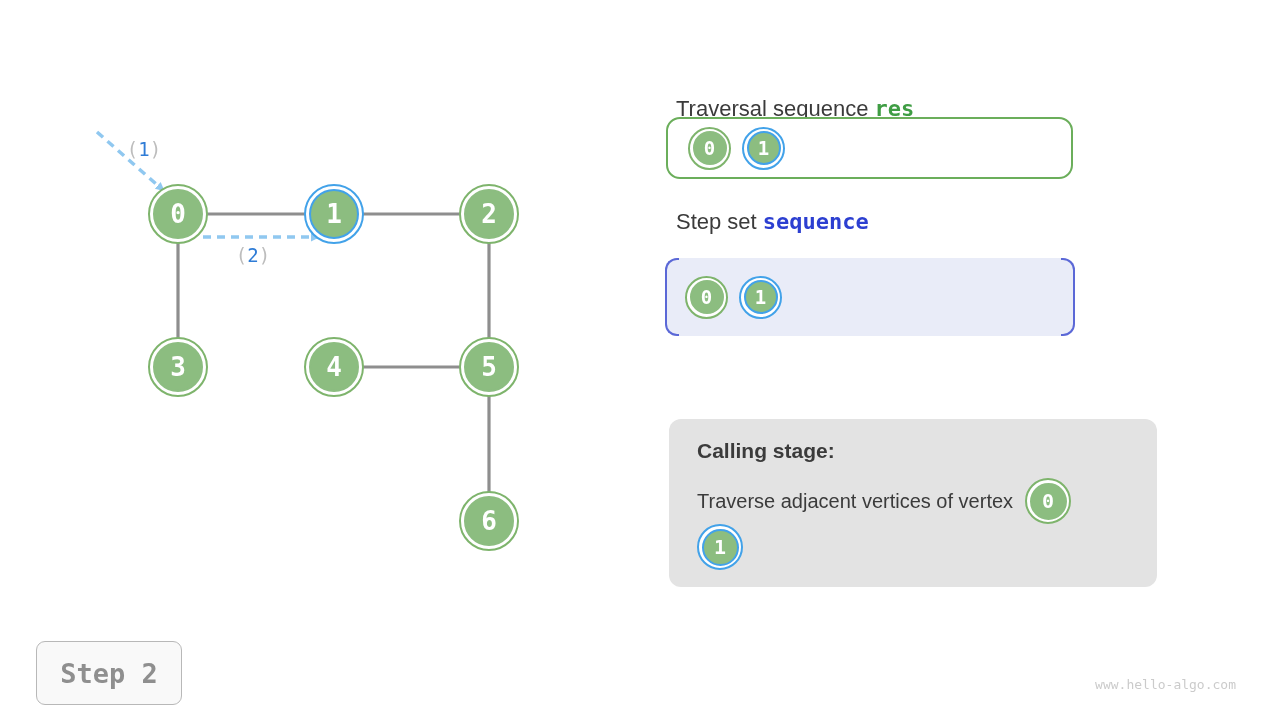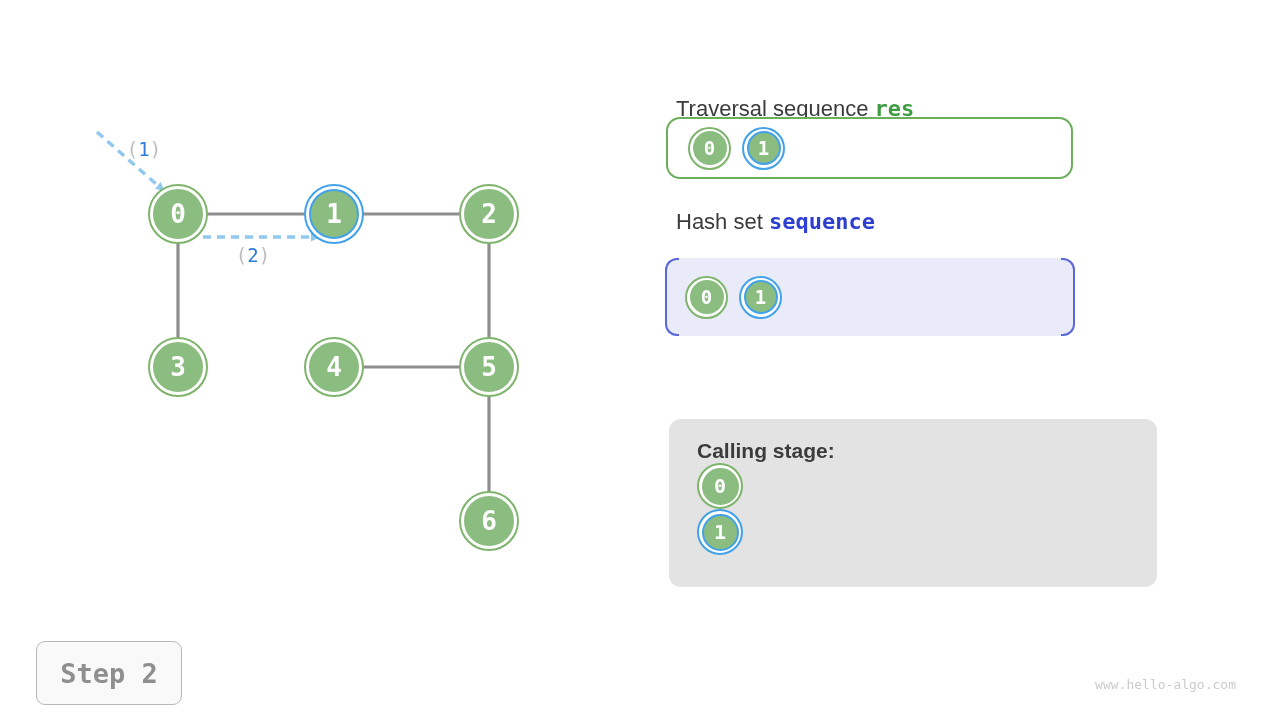--- a/index.html
+++ b/index.html
@@ -82,21 +82,21 @@
   .chips{
     position:absolute;left:0;top:0;right:0;bottom:0;
     display:flex;align-items:center;padding-left:20px;gap:11px;z-index:2;
   }
   .chips .gnode{position:static;}
   
   .stage-box{
     position:absolute;left:669px;top:419px;width:488px;height:168px;
     background:var(--stage-bg);border-radius:12px;padding:20px 0 0 28px;
   }
-  .stage-title{font-size:21px;font-weight:bold;color:var(--text-dark);}
+  .stage-title{font-size:21px;font-weight:bold;color:var(--text-dark);margin-bottom:15px;}
   .stage-line{
     display:flex;align-items:center;gap:12px;height:46px;
     font-size:20px;color:var(--text-dark);white-space:nowrap;
   }
   .stage-line .gnode{position:static;flex:none;}
   
   .step-badge{
     position:absolute;left:36px;top:641px;width:146px;height:64px;
     border:1.5px solid #b8b8b8;border-radius:9px;background:#f9f9f9;
     display:flex;align-items:center;justify-content:center;
@@ -162,38 +162,39 @@
         <div class="gnode sz-43">
           <div class="gnode-inner">0</div>
         </div>
         <div class="gnode sz-43 hl">
           <div class="gnode-inner">1</div>
         </div>
       </div>
   </div>
 
   <div class="panel-title" style="left:676px;top:209px;">
-    <span>Hash set </span><span class="code blue">sequence</span>
+    <span>Step set </span><span class="code blue">sequence</span>
   </div>
   <div class="hash-box">
     <div class="bracket left"></div>
     <div class="bracket right"></div>
     <div class="chips">
         <div class="gnode sz-43">
           <div class="gnode-inner">0</div>
         </div>
         <div class="gnode sz-43 hl">
           <div class="gnode-inner">1</div>
         </div>
       </div>
   </div>
 
   <div class="stage-box">
     <div class="stage-title">Calling stage:</div>
     <div class="stage-line">
+      <span>Traverse adjacent vertices of vertex</span>
       <span>
           <div class="gnode sz-46">
             <div class="gnode-inner">0</div>
           </div>
         </span>
     </div>
     <div class="stage-line">
       <span>
           <div class="gnode sz-46 hl">
             <div class="gnode-inner">1</div>

